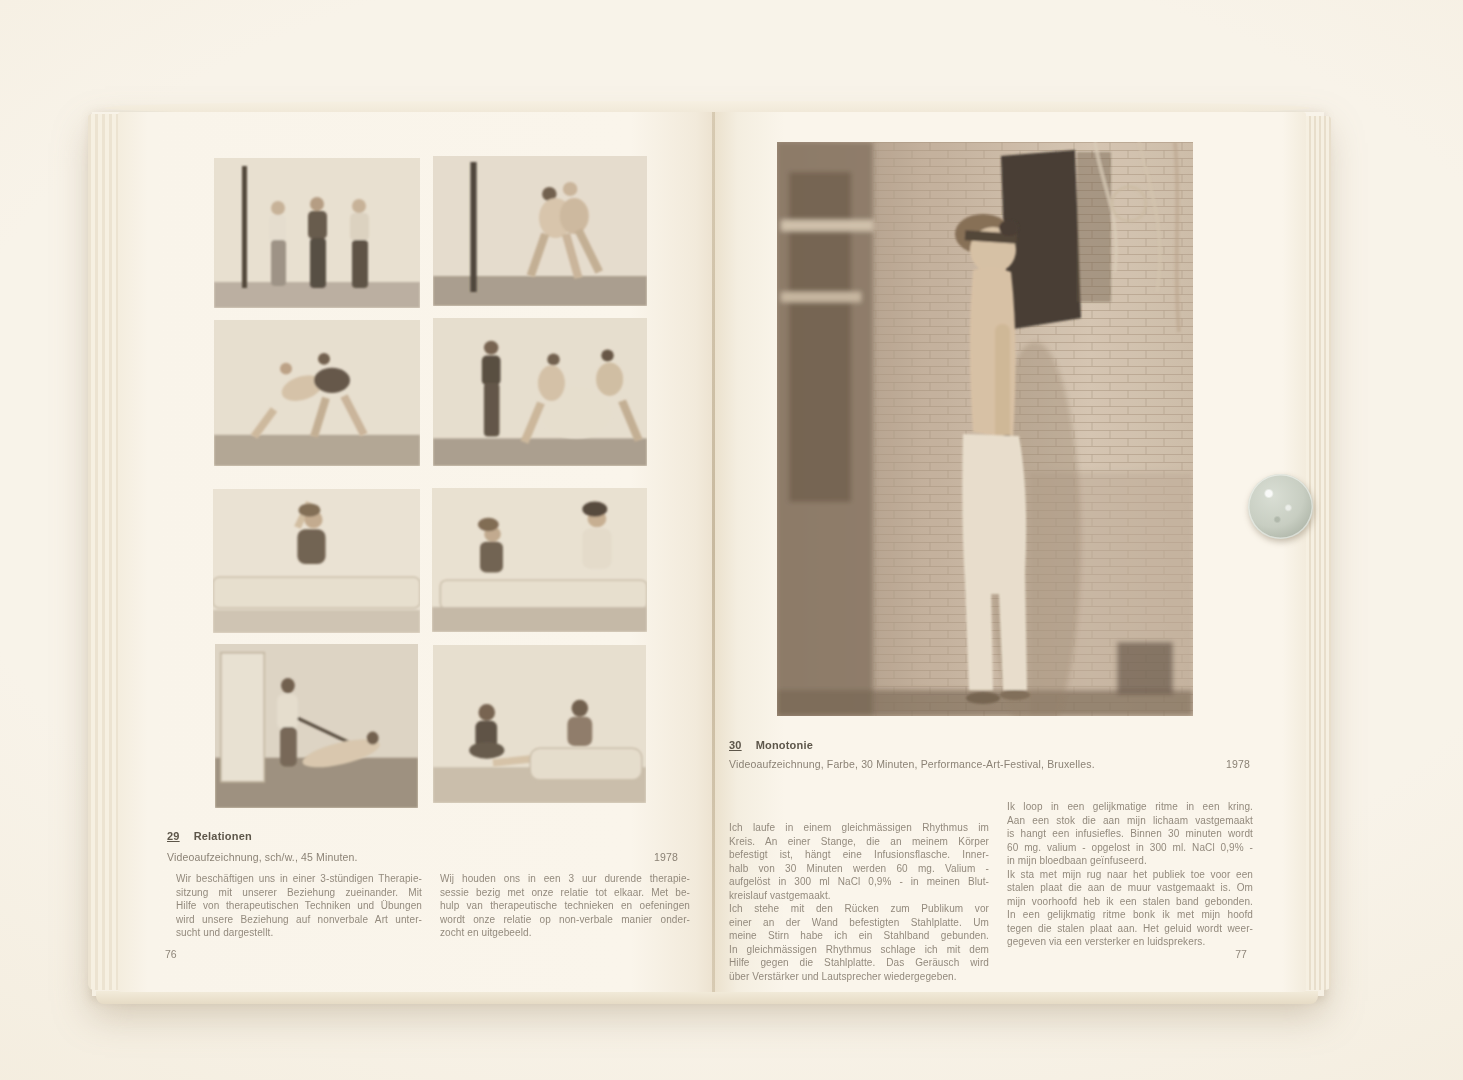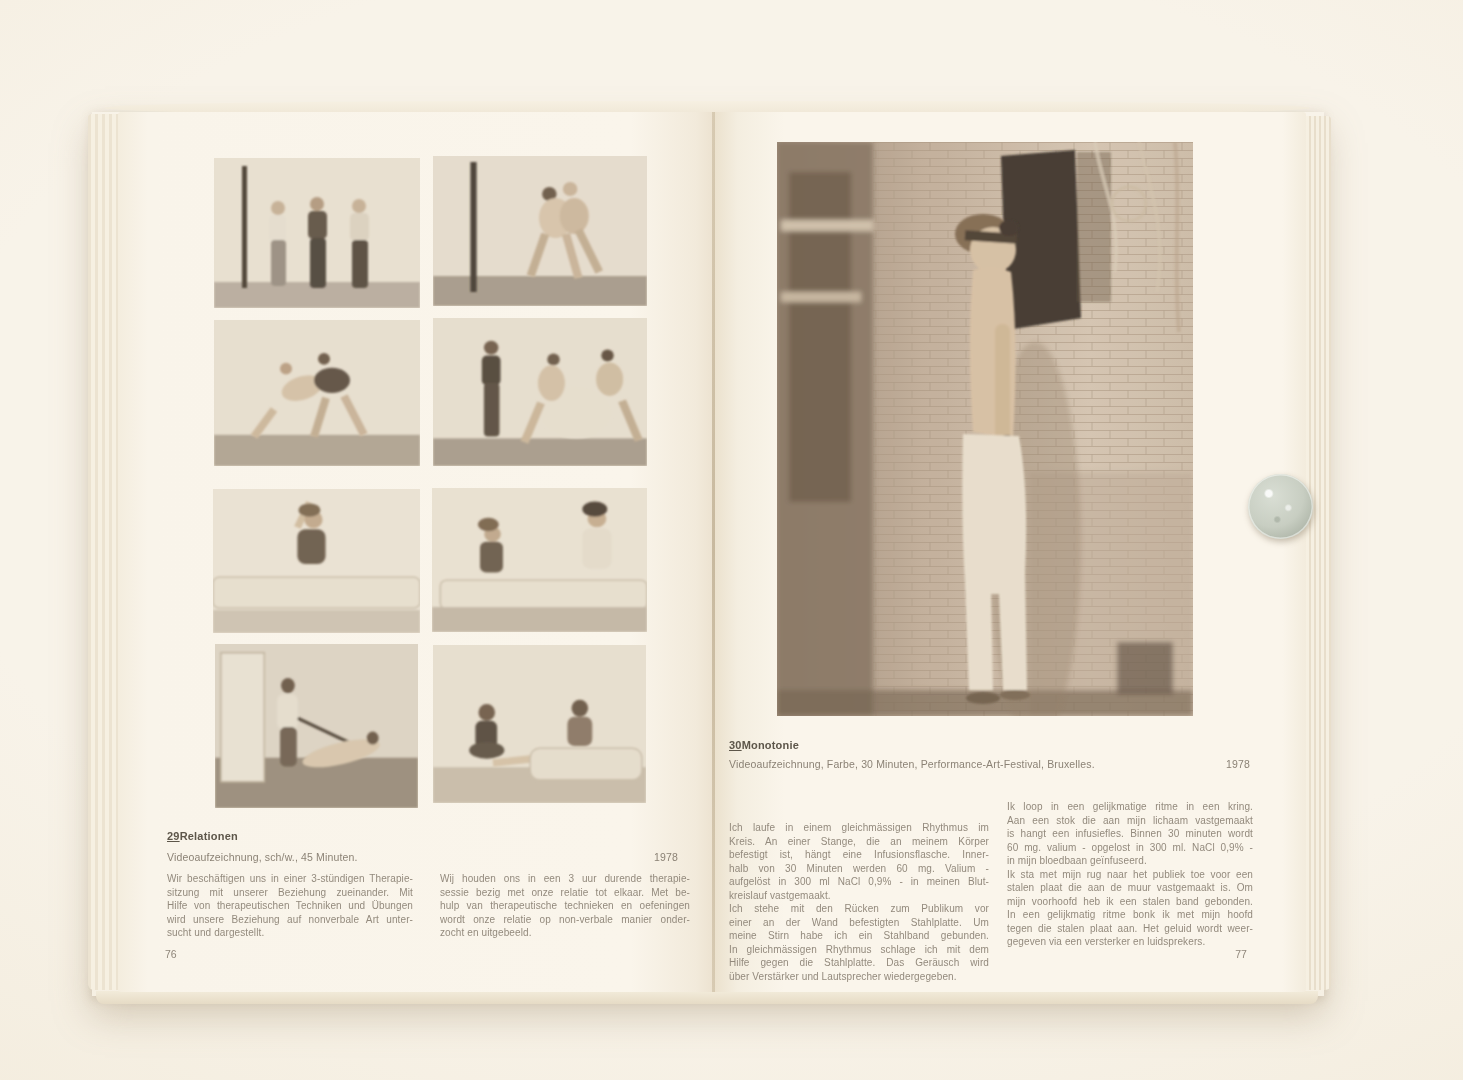--- a/index.html
+++ b/index.html
@@ -31,21 +31,21 @@
     border-radius:0 3px 3px 0;}
   .spine{position:absolute;left:712px;top:112px;width:3px;height:880px;
     background:linear-gradient(180deg,rgba(190,173,142,.45),rgba(176,158,126,.6) 50%,rgba(190,173,142,.45));}
   .ph{position:absolute;overflow:hidden;background:#e9e1d2;}
   .ph svg{display:block;width:100%;height:100%;}
   .bigph{position:absolute;left:777px;top:142px;width:416px;height:574px;overflow:hidden;background:#c8b7a3;}
   .bigph svg{display:block;width:100%;height:100%;}
 
   .title-row{position:absolute;display:flex;align-items:baseline;
     font-size:11px;font-weight:bold;color:#5d564a;letter-spacing:.2px;}
-  .title-row .num{text-decoration:underline;}
+  .title-row .num{margin-right:14px;text-decoration:underline;}
   .sub-row{position:absolute;display:flex;justify-content:space-between;
     font-size:10.5px;color:#8b8275;letter-spacing:.15px;}
   .bodycol{position:absolute;font-size:10px;line-height:13.5px;color:#938a7d;letter-spacing:.1px;}
   .tline{white-space:nowrap;text-align:justify;text-align-last:justify;}
   .tline.tlast{text-align-last:left;}
   .pagenum{position:absolute;font-size:10.5px;color:#8f867a;}
   .pagenum.right{text-align:center;}
 
   .coin{position:absolute;left:1248px;top:474px;width:65px;height:65px;border-radius:50%;
     background:
@@ -215,21 +215,21 @@
 </div>
 
 <div class="title-row" style="left:167px;top:830px">
   <span class="num">29</span>
   <span>Relationen</span>
 </div>
 <div class="sub-row" style="left:167px;top:851px;width:511px">
   <span>Videoaufzeichnung, sch/w., 45 Minuten.</span>
   <span>1978</span>
 </div>
-<div class="bodycol" style="left:167px;top:872px;width:246px">
+<div class="bodycol" style="left:176px;top:872px;width:246px">
     <div class="tline">Wir beschäftigen uns in einer 3-stündigen Therapie-</div>
     <div class="tline">sitzung mit unserer Beziehung zueinander. Mit</div>
     <div class="tline">Hilfe von therapeutischen Techniken und Übungen</div>
     <div class="tline">wird unsere Beziehung auf nonverbale Art unter-</div>
     <div class="tline tlast">sucht und dargestellt.</div>
   </div>
 <div class="bodycol" style="left:440px;top:872px;width:250px">
     <div class="tline">Wij houden ons in een 3 uur durende therapie-</div>
     <div class="tline">sessie bezig met onze relatie tot elkaar. Met be-</div>
     <div class="tline">hulp van therapeutische technieken en oefeningen</div>

